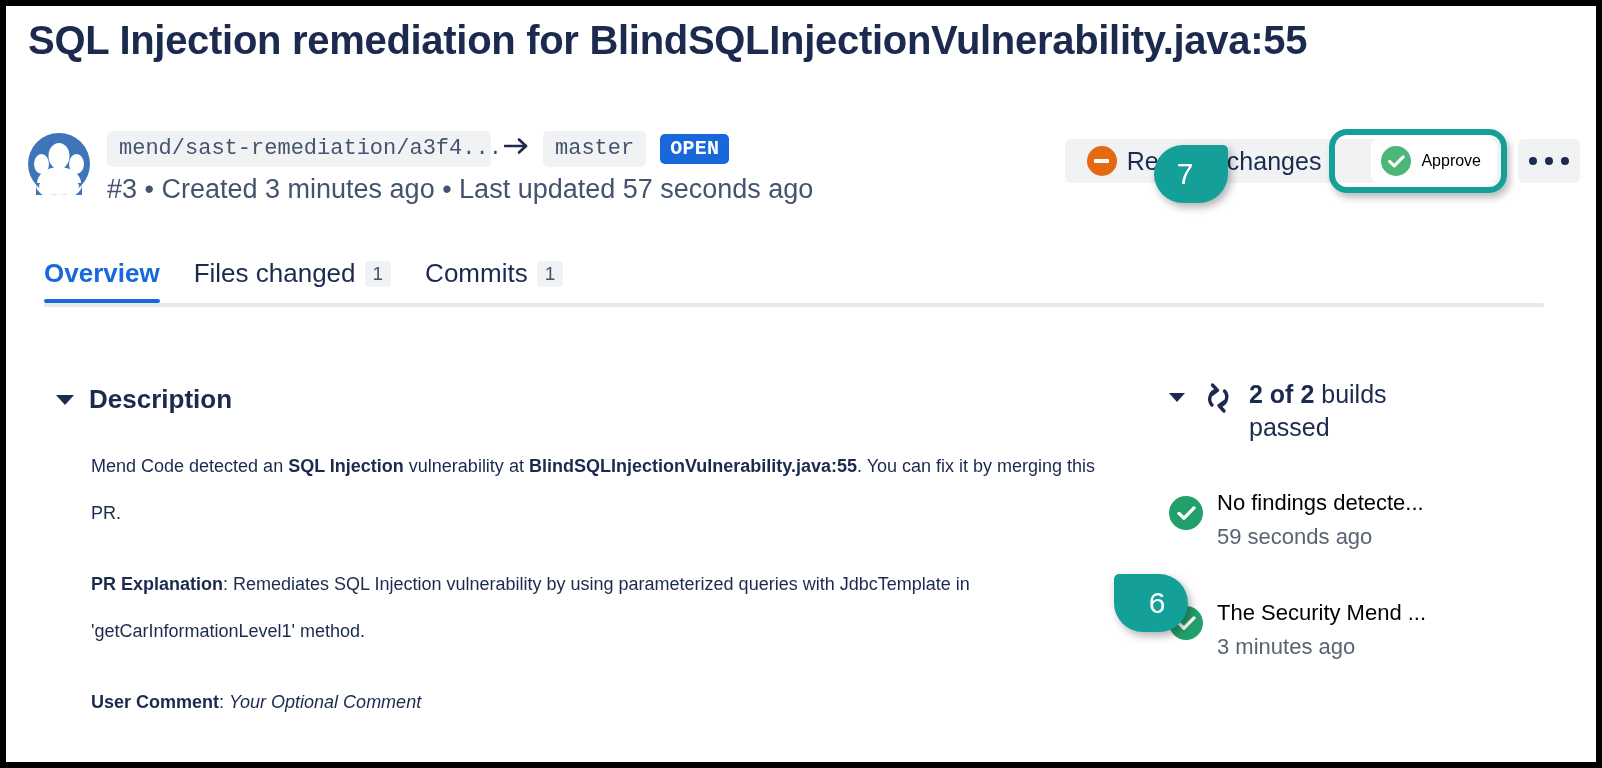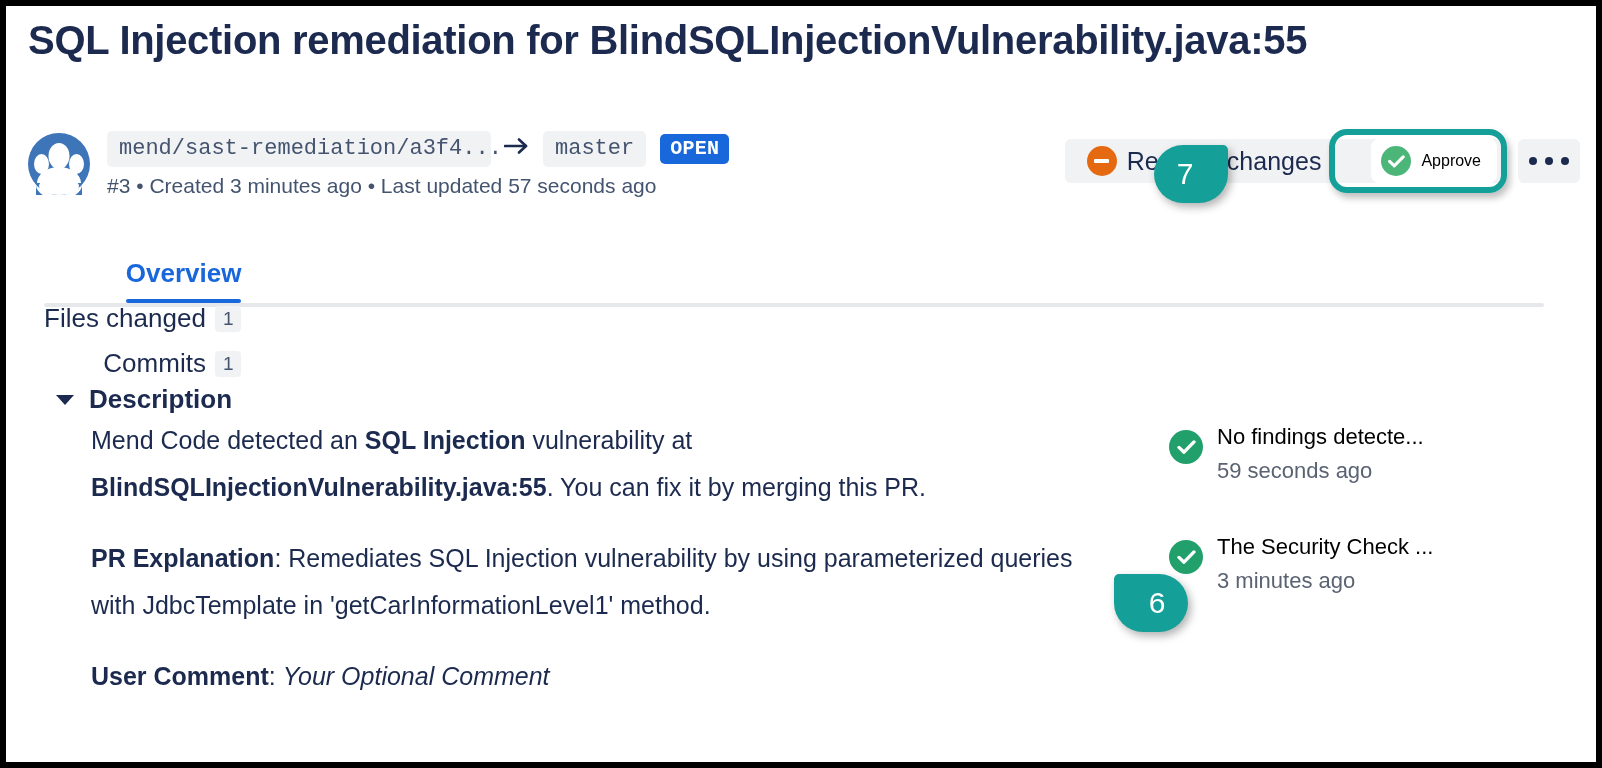--- a/index.html
+++ b/index.html
@@ -88,21 +88,21 @@
     color: #ffffff;
     font-size: 20px;
     font-weight: bold;
     padding: 4px 10px;
     border-radius: 5px;
     letter-spacing: 0.3px;
     line-height: 22px;
   }
   .sub-meta {
     margin-top: 7px;
-    font-size: 21px;
+    font-size: 27px;
     color: #44546f;
     white-space: nowrap;
   }
 
   
   .action-bar {
     position: absolute;
     right: 16px;
     top: 133px;
     display: flex;
@@ -210,21 +210,20 @@
   #callout-6 { left: 1108px; top: 568px; }
   #callout-6 .num { transform: translateX(6px); }
 
   
   .tabs {
     position: absolute;
     left: 38px;
     top: 252px;
     display: flex;
     align-items: flex-end;
-    flex-direction: column;
   }
   .tab {
     display: flex;
     align-items: center;
     font-size: 26px;
     color: #1b2a4e;
     padding-bottom: 14px;
     margin-right: 34px;
     position: relative;
   }
@@ -276,23 +275,23 @@
     margin-right: 15px;
   }
   .desc-title {
     font-size: 26px;
     font-weight: bold;
     color: #1b2a4e;
   }
   .desc-body {
     position: absolute;
     left: 85px;
-    top: 411px;
+    top: 437px;
     width: 1010px;
-    font-size: 25px;
+    font-size: 18px;
     line-height: 47px;
     color: #1b2a4e;
   }
   .desc-body p { margin: 0 0 24px 0; }
   .desc-body b { font-weight: bold; }
   .desc-body i { font-style: italic; }
 
   
   .builds {
     position: absolute;
@@ -449,20 +448,32 @@
     <span class="chev"></span>
     <span class="desc-title">Description</span>
   </div>
   <div class="desc-body">
     <p><span>Mend Code detected an </span><b>SQL Injection</b><span> vulnerability at </span><b>BlindSQLInjectionVulnerability.java:55</b><span>. You can fix it by merging this PR.</span></p>
     <p><b>PR Explanation</b><span>: Remediates SQL Injection vulnerability by using parameterized queries with JdbcTemplate in 'getCarInformationLevel1' method.</span></p>
     <p><b>User Comment</b><span>: </span><i>Your Optional Comment</i></p>
   </div>
 
   <div class="builds">
+    <div class="builds-head">
+      <span class="builds-chev"></span>
+      <span class="sync-ico">
+        <svg width="34" height="32" viewBox="0 0 34 32">
+          <path d="M15.5 8.5 A7.5 8.5 0 0 0 11 23" stroke="#1b2a4e" stroke-width="3.4" fill="none" stroke-linecap="round"></path>
+          <path d="M11.5 3 L16.5 8.5 L11 12.5" stroke="#1b2a4e" stroke-width="3.4" fill="none" stroke-linecap="round" stroke-linejoin="round"></path>
+          <path d="M19 23.5 A7.5 8.5 0 0 0 23.5 9" stroke="#1b2a4e" stroke-width="3.4" fill="none" stroke-linecap="round"></path>
+          <path d="M23 29 L18 23.5 L23.5 19.5" stroke="#1b2a4e" stroke-width="3.4" fill="none" stroke-linecap="round" stroke-linejoin="round"></path>
+        </svg>
+      </span>
+      <span class="builds-text"><b>2 of 2</b><span> builds passed</span></span>
+    </div>
 
     <div class="build-item">
       <span class="build-check">
         <svg width="19" height="15" viewBox="0 0 19 15">
           <path d="M2 7.4 L7 12.2 L17 1.9" stroke="#ffffff" stroke-width="3.3" fill="none" stroke-linecap="round" stroke-linejoin="round"></path>
         </svg>
       </span>
       <span class="build-info">
         <br>
         <span class="build-desc">No findings detecte...</span><br>
@@ -471,20 +482,20 @@
     </div>
 
     <div class="build-item">
       <span class="build-check">
         <svg width="19" height="15" viewBox="0 0 19 15">
           <path d="M2 7.4 L7 12.2 L17 1.9" stroke="#ffffff" stroke-width="3.3" fill="none" stroke-linecap="round" stroke-linejoin="round"></path>
         </svg>
       </span>
       <span class="build-info">
         <br>
-        <span class="build-desc">The Security Check ...</span><br>
+        <span class="build-desc">The Security Mend ...</span><br>
         <span class="build-time">3 minutes ago</span>
       </span>
     </div>
   </div>
 
 </div>
 </div>
 
 </body></html>

